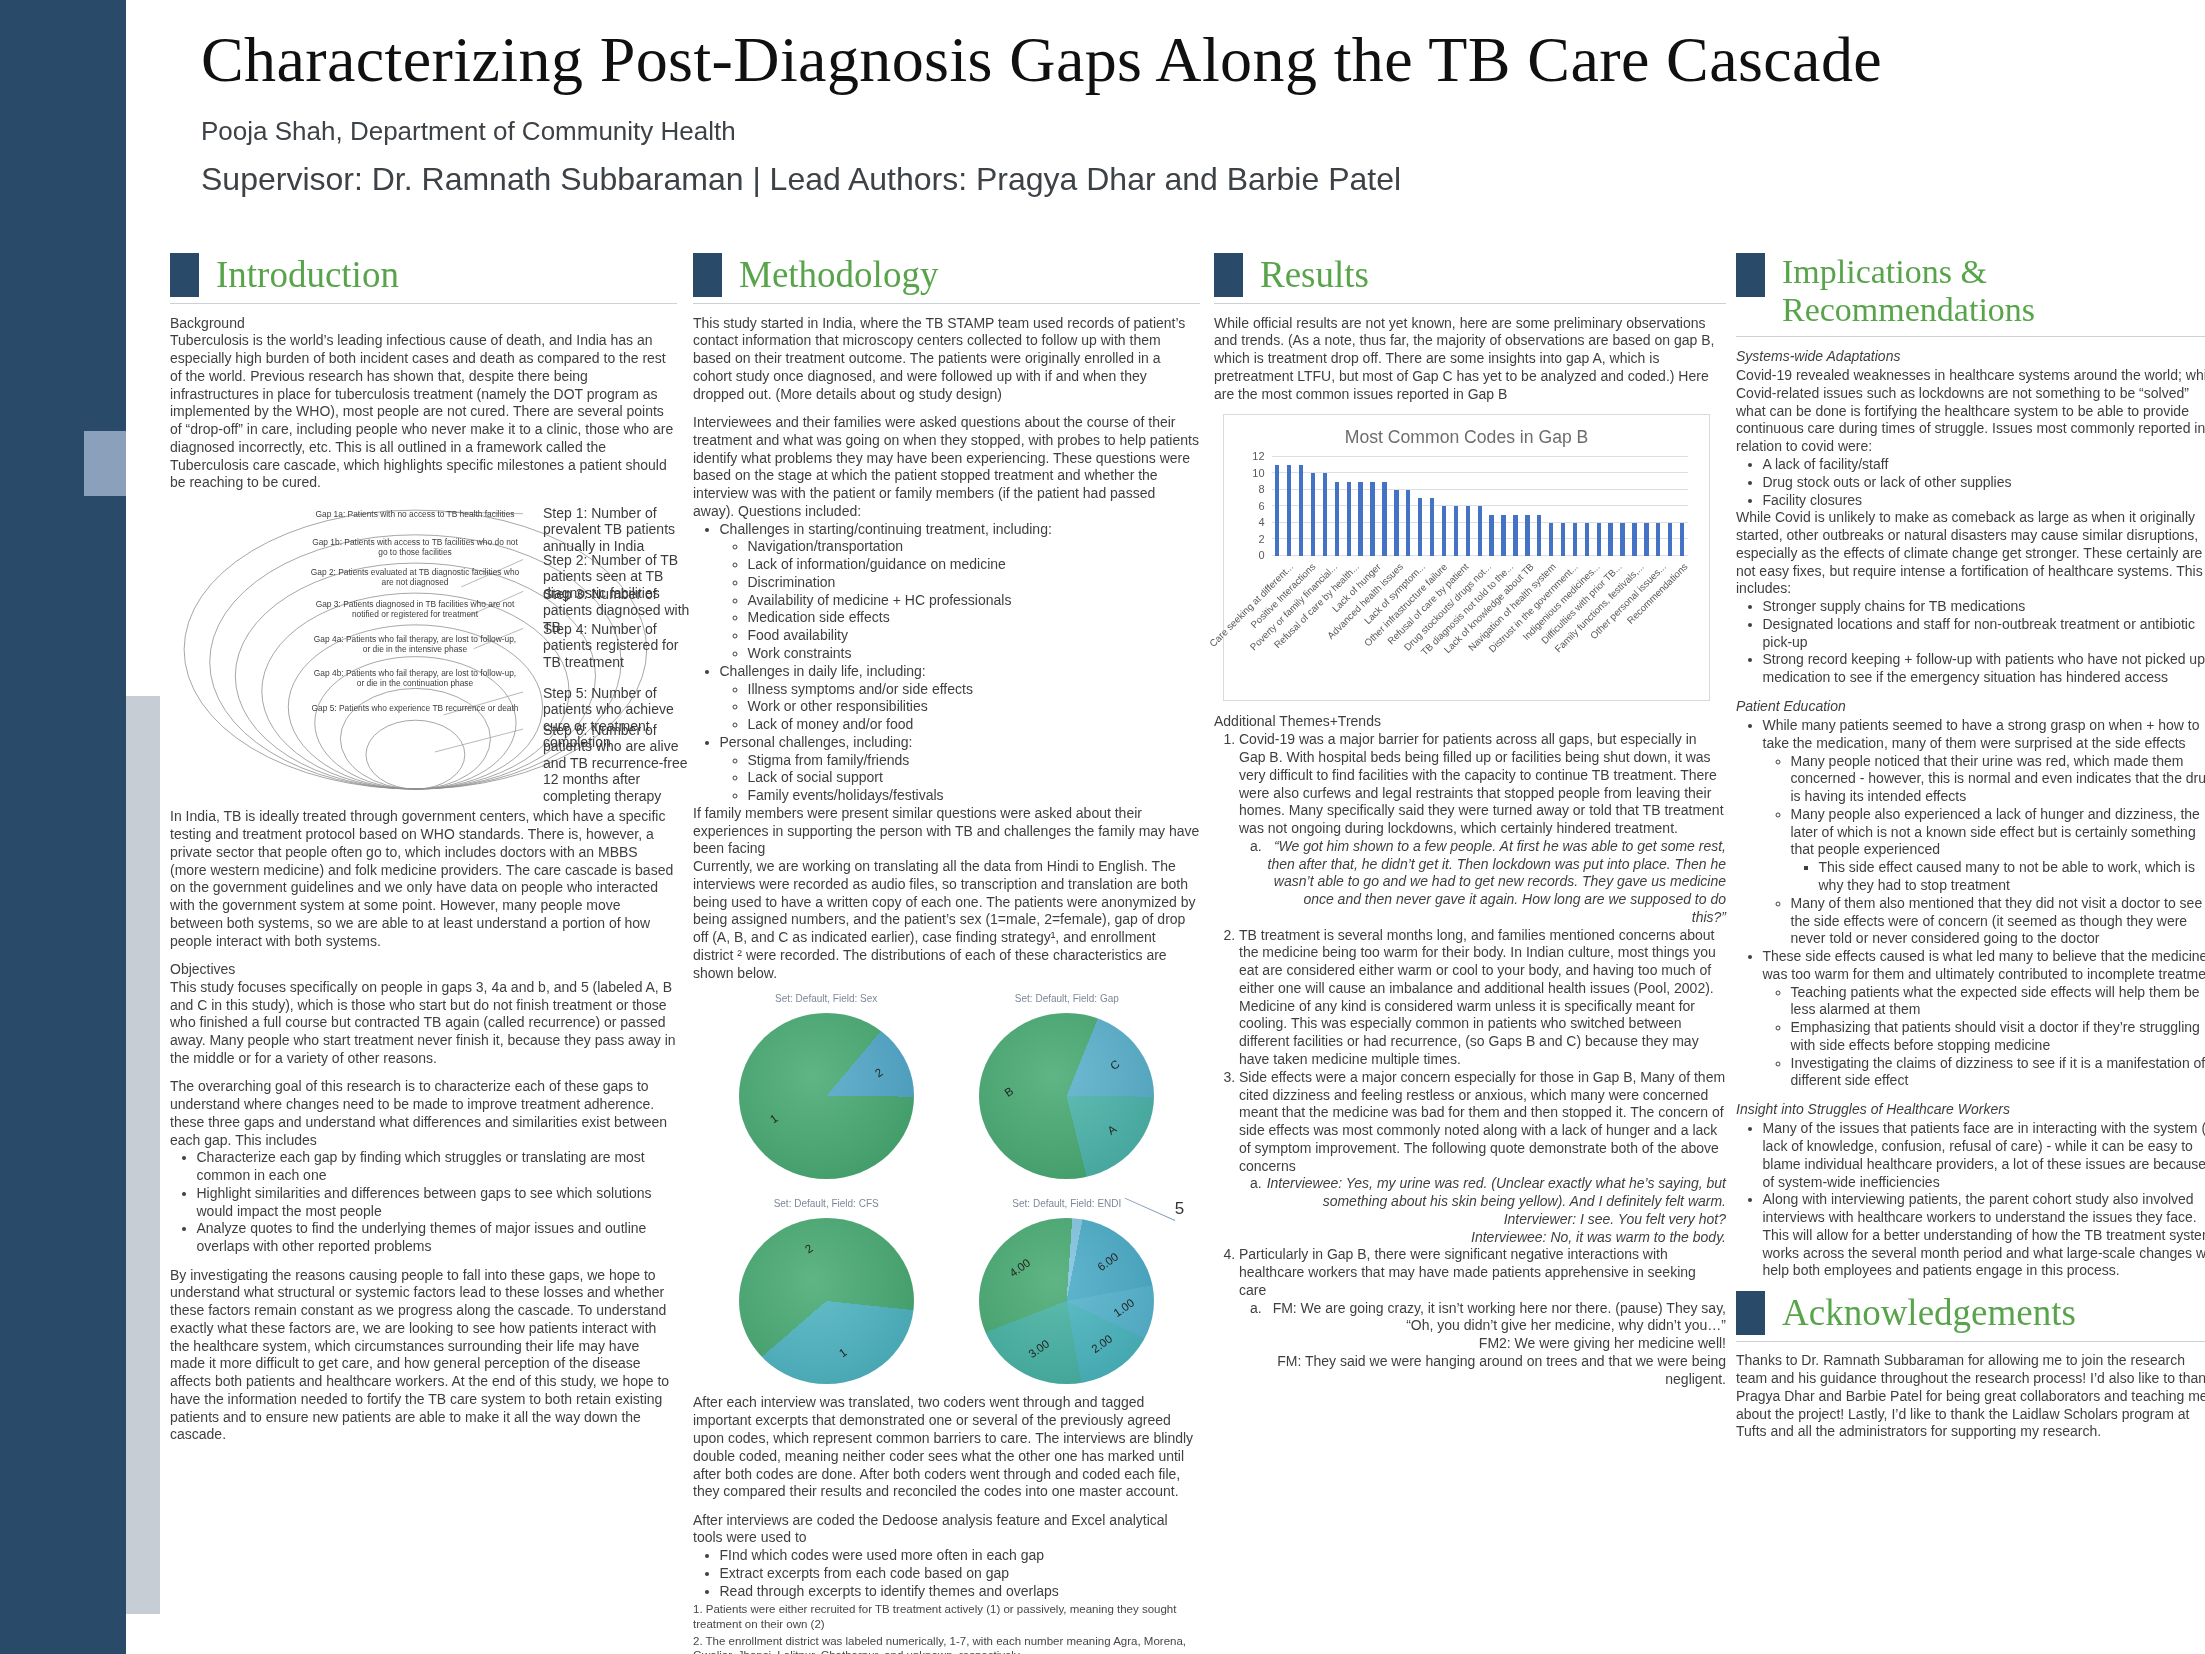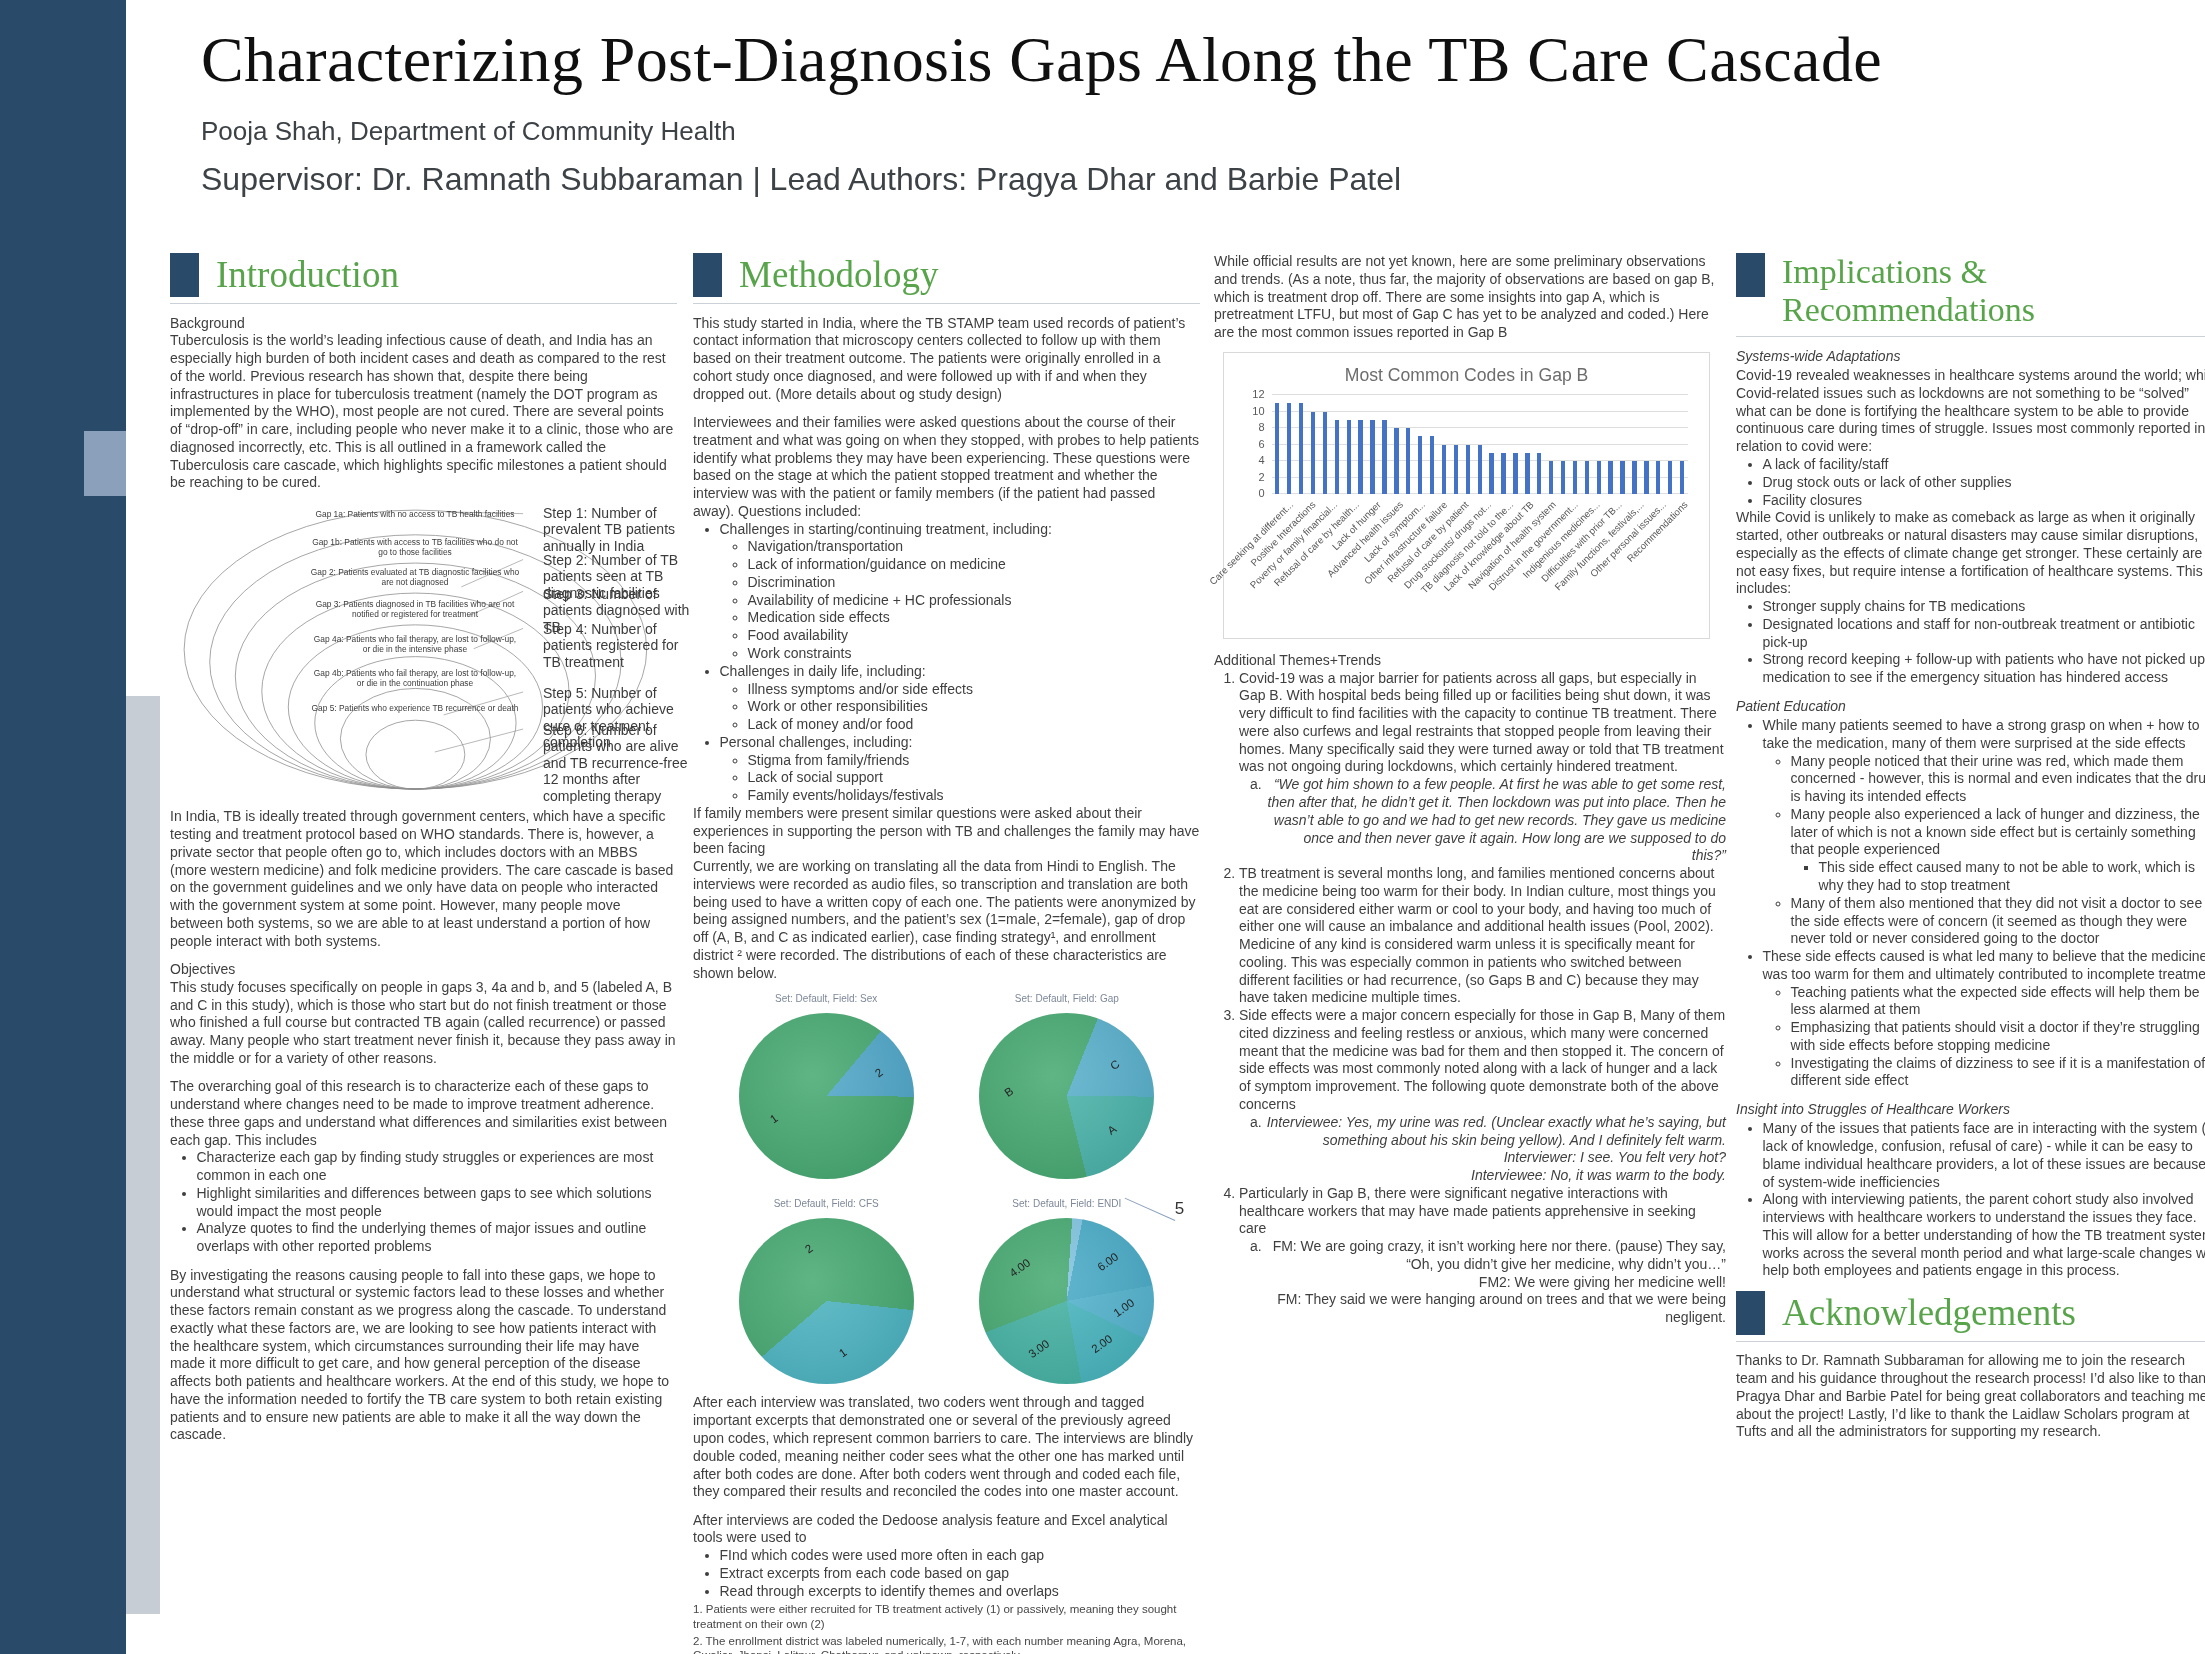--- a/index.html
+++ b/index.html
@@ -116,21 +116,21 @@
         <div class="step-lab" style="top:118px">Step 4: Number of patients registered for TB treatment</div>
         <div class="step-lab" style="top:182px">Step 5: Number of patients who achieve cure or treatment completion</div>
         <div class="step-lab" style="top:219px">Step 6: Number of patients who are alive and TB recurrence-free 12 months after completing therapy</div>
       </div>
 
       <p>In India, TB is ideally treated through government centers, which have a specific testing and treatment protocol based on WHO standards. There is, however, a private sector that people often go to, which includes doctors with an MBBS (more western medicine) and folk medicine providers. The care cascade is based on the government guidelines and we only have data on people who interacted with the government system at some point. However, many people move between both systems, so we are able to at least understand a portion of how people interact with both systems.</p>
       <div class="plain">Objectives</div>
       <p>This study focuses specifically on people in gaps 3, 4a and b, and 5 (labeled A, B and C in this study), which is those who start but do not finish treatment or those who finished a full course but contracted TB again (called recurrence) or passed away. Many people who start treatment never finish it, because they pass away in the middle or for a variety of other reasons.</p>
       <p class="mb0">The overarching goal of this research is to characterize each of these gaps to understand where changes need to be made to improve treatment adherence. these three gaps and understand what differences and similarities exist between each gap. This includes</p>
       <ul>
-        <li>Characterize each gap by finding study struggles or experiences are most common in each one</li>
+        <li>Characterize each gap by finding which struggles or translating are most common in each one</li>
         <li>Highlight similarities and differences between gaps to see which solutions would impact the most people</li>
         <li>Analyze quotes to find the underlying themes of major issues and outline overlaps with other reported problems</li>
       </ul>
       <p>By investigating the reasons causing people to fall into these gaps, we hope to understand what structural or systemic factors lead to these losses and whether these factors remain constant as we progress along the cascade. To understand exactly what these factors are, we are looking to see how patients interact with the healthcare system, which circumstances surrounding their life may have made it more difficult to get care, and how general perception of the disease affects both patients and healthcare workers. At the end of this study, we hope to have the information needed to fortify the TB care system to both retain existing patients and to ensure new patients are able to make it all the way down the cascade.</p>
     </div>
   </section>
 
   <section class="col" id="col2">
     <div class="sec-head">
       <span class="sq"></span>
@@ -215,20 +215,24 @@
         <li>FInd which codes were used more often in each gap</li>
         <li>Extract excerpts from each code based on gap</li>
         <li>Read through excerpts to identify themes and overlaps</li>
       </ul>
       <div class="fn">1. Patients were either recruited for TB treatment actively (1) or passively, meaning they sought treatment on their own (2)</div>
       <div class="fn">2. The enrollment district was labeled numerically, 1-7, with each number meaning Agra, Morena, Gwalior, Jhansi, Lalitpur, Chatharpur, and unknown, respectively.</div>
     </div>
   </section>
 
   <section class="col" id="col3">
+    <div class="sec-head">
+      <span class="sq"></span>
+      <span class="txt">Results</span>
+    </div>
     <div class="body-txt">
       <p>While official results are not yet known, here are some preliminary observations and trends. (As a note, thus far, the majority of observations are based on gap B, which is treatment drop off. There are some insights into gap A, which is pretreatment LTFU, but most of Gap C has yet to be analyzed and coded.) Here are the most common issues reported in Gap B</p>
 
       <div class="chart-box">
         <div class="chart-title">Most Common Codes in Gap B</div>
         <div class="plot-wrap">
           <div>
               <div class="ytick" style="bottom: calc(0% - 5.3px);">0</div>
               <div class="ytick" style="bottom: calc(16.6667% - 5.3px);">2</div>
               <div class="ytick" style="bottom: calc(33.3333% - 5.3px);">4</div>

